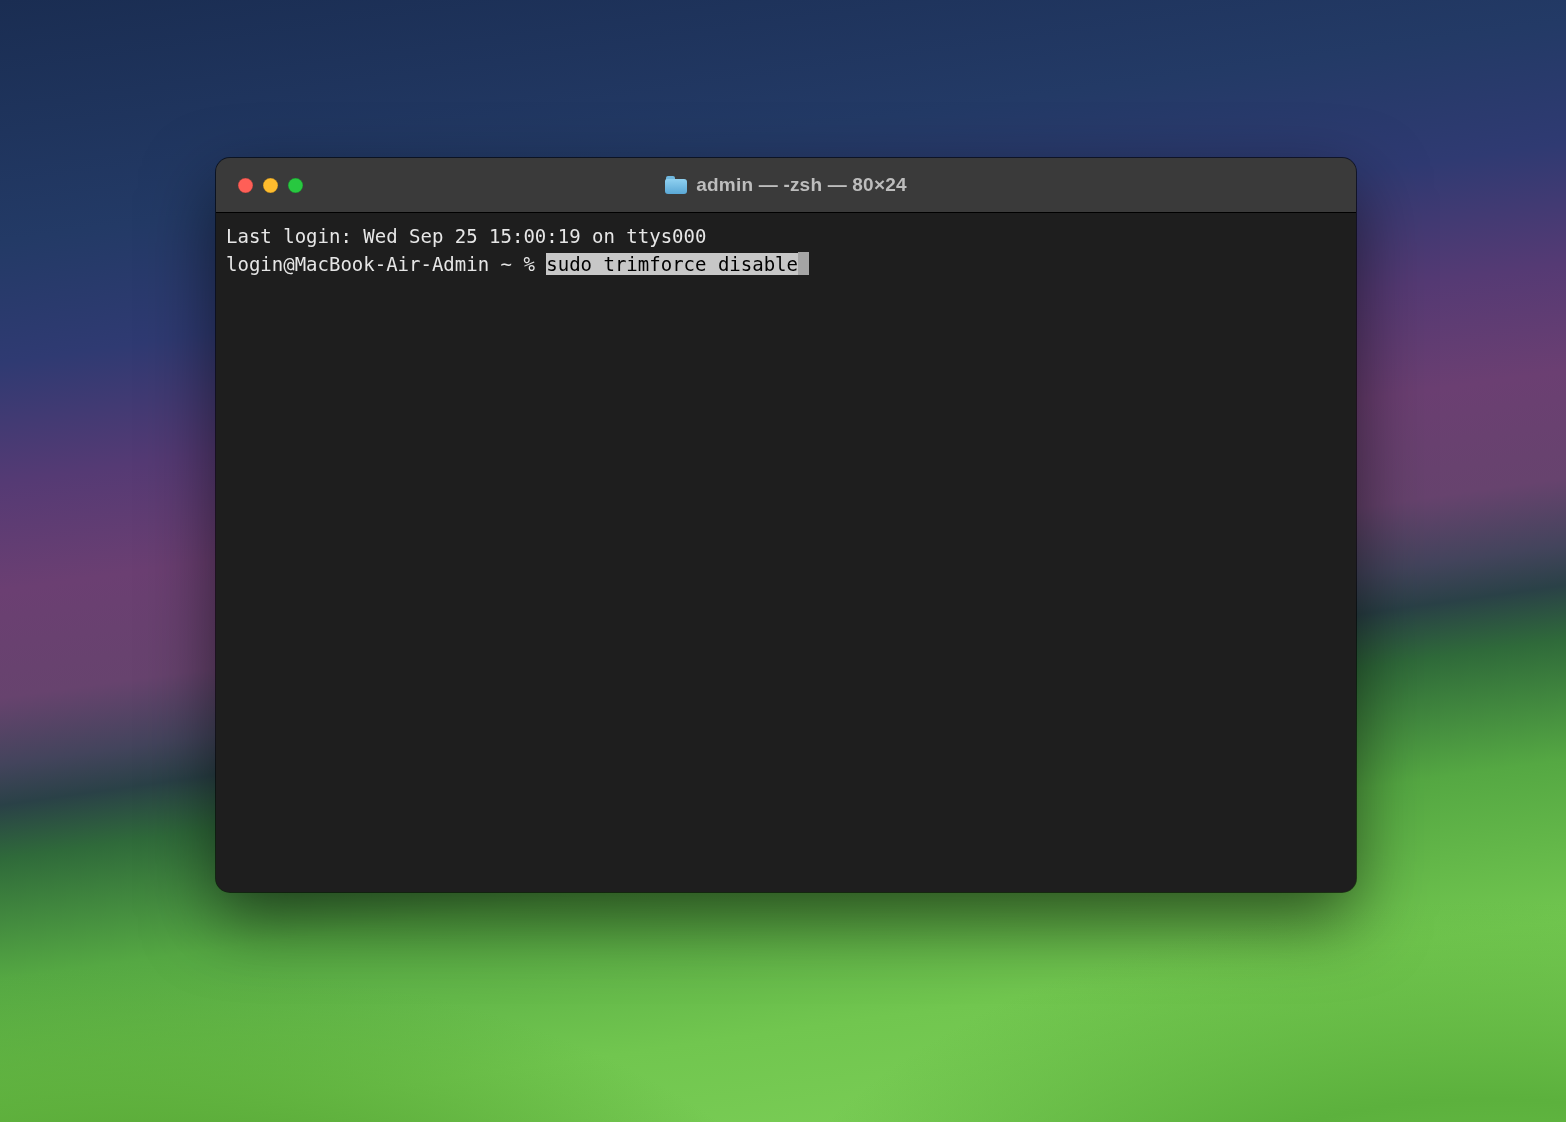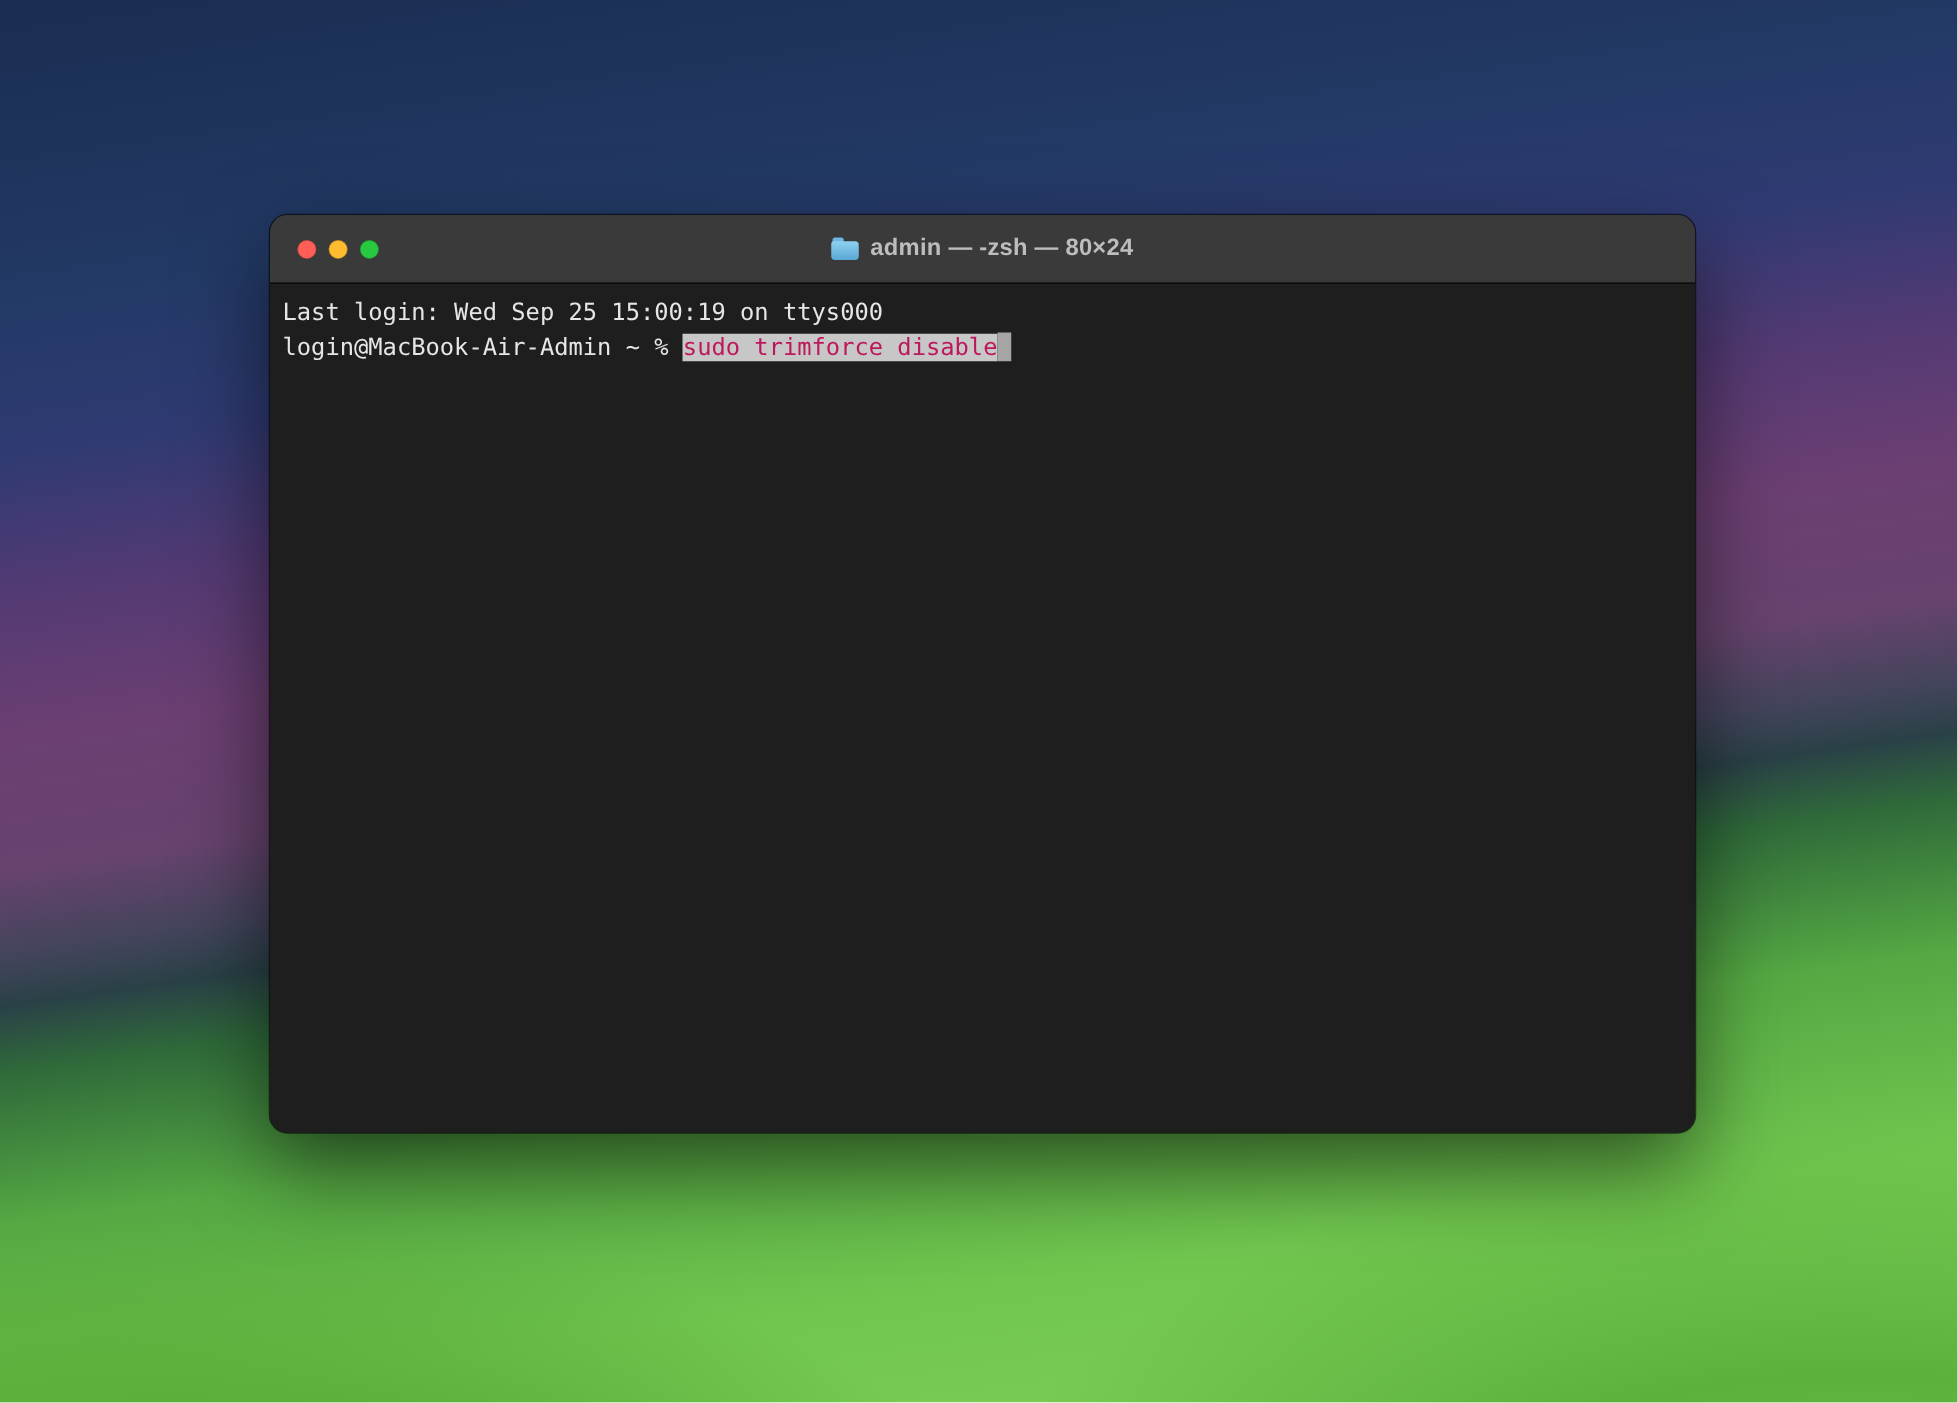--- a/index.html
+++ b/index.html
@@ -13,21 +13,21 @@
     .wallpaper {
       position: absolute;
       inset: 0;
       background:
         radial-gradient(ellipse 1400px 900px at 10% 130%, #6fc248 0%, #5aab38 35%, transparent 55%),
         radial-gradient(ellipse 1500px 900px at 95% 122%, #7acd52 0%, #5cb13d 30%, transparent 52%),
         linear-gradient(172deg, #1a2d52 0%, #233a66 18%, #2f3a72 27%, #553a74 36%, #6b3f72 44%, #67436e 52%, #43445c 57%, #2a4147 60%, #2f6a3a 64%, #55a843 73%, #71c64f 85%, #7fd159 100%);
     }
     .window {
       position: absolute;
-      left: 216px; top: 172px;
+      left: 216px; top: 158px;
       width: 1140px; height: 734px;
       background: #1e1e1e;
       border-radius: 14px;
       box-shadow: 0 28px 70px rgba(0,0,0,0.55), 0 0 0 1px rgba(0,0,0,0.6);
       overflow: hidden;
       display: flex;
       flex-direction: column;
     }
     .titlebar {
       height: 55px;
@@ -88,21 +88,21 @@
       padding: 10px 10px;
       font-family: "SF Mono", ui-monospace, Menlo, Monaco, Consolas, monospace;
       font-size: 19px;
       line-height: 1.45;
       color: #e6e6e6;
       white-space: pre;
       overflow: hidden;
     }
     .sel {
       background: #c7c7c7;
-      color: #be185d;
+      color: #000000;
     }
     .cursor {
       display: inline-block;
       width: 11px;
       height: 1.2em;
       background: #a5a5a5;
       vertical-align: text-bottom;
       margin-left: 0;
     }
   </style>

